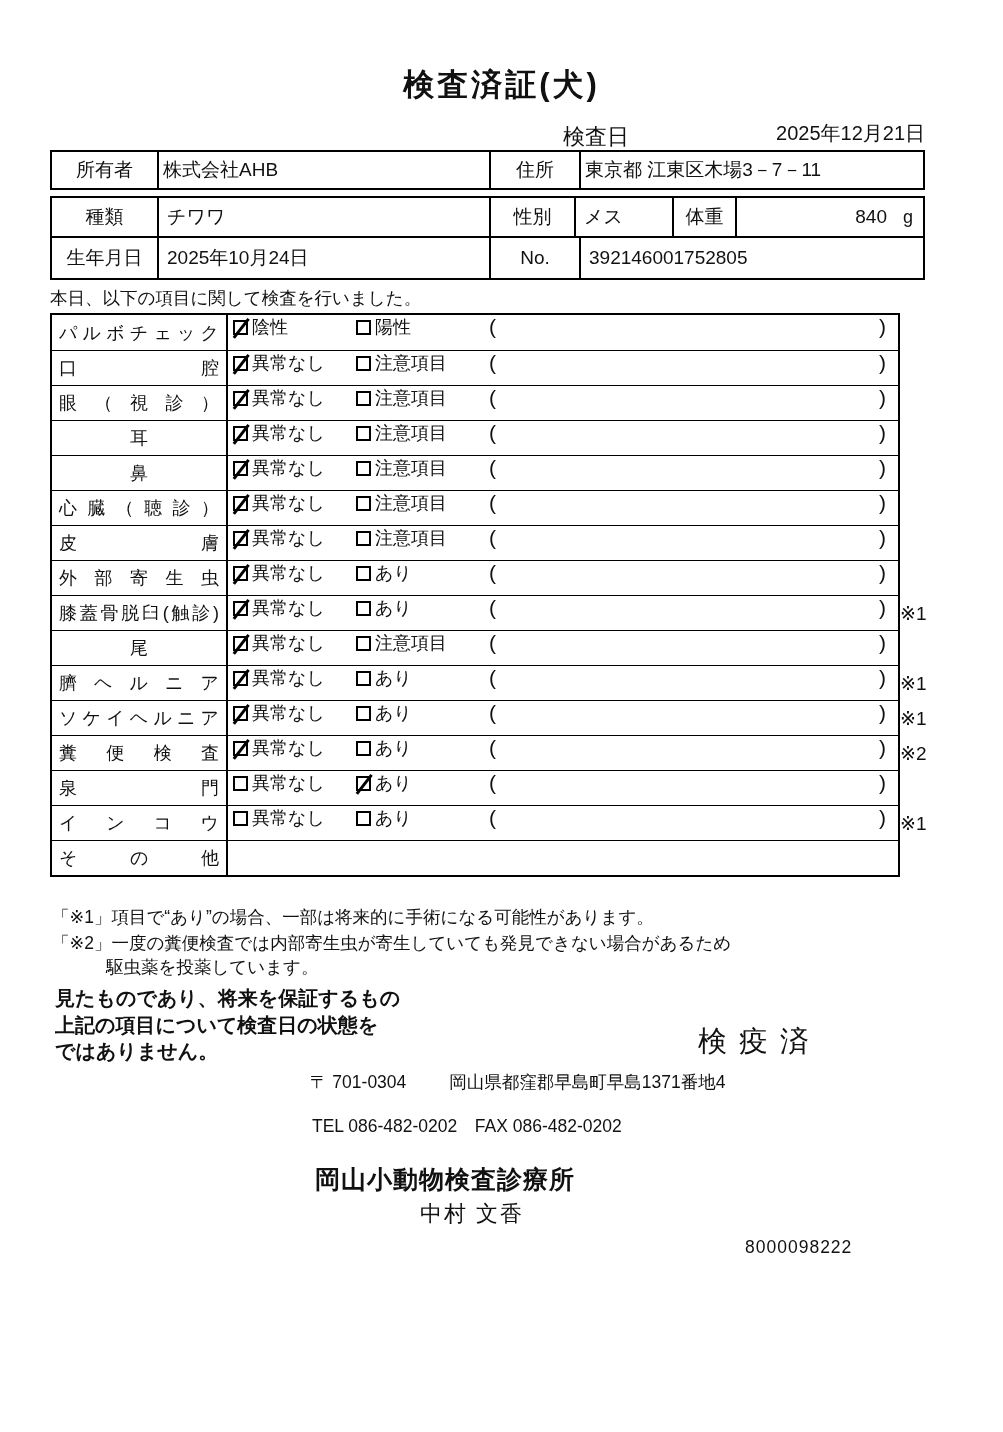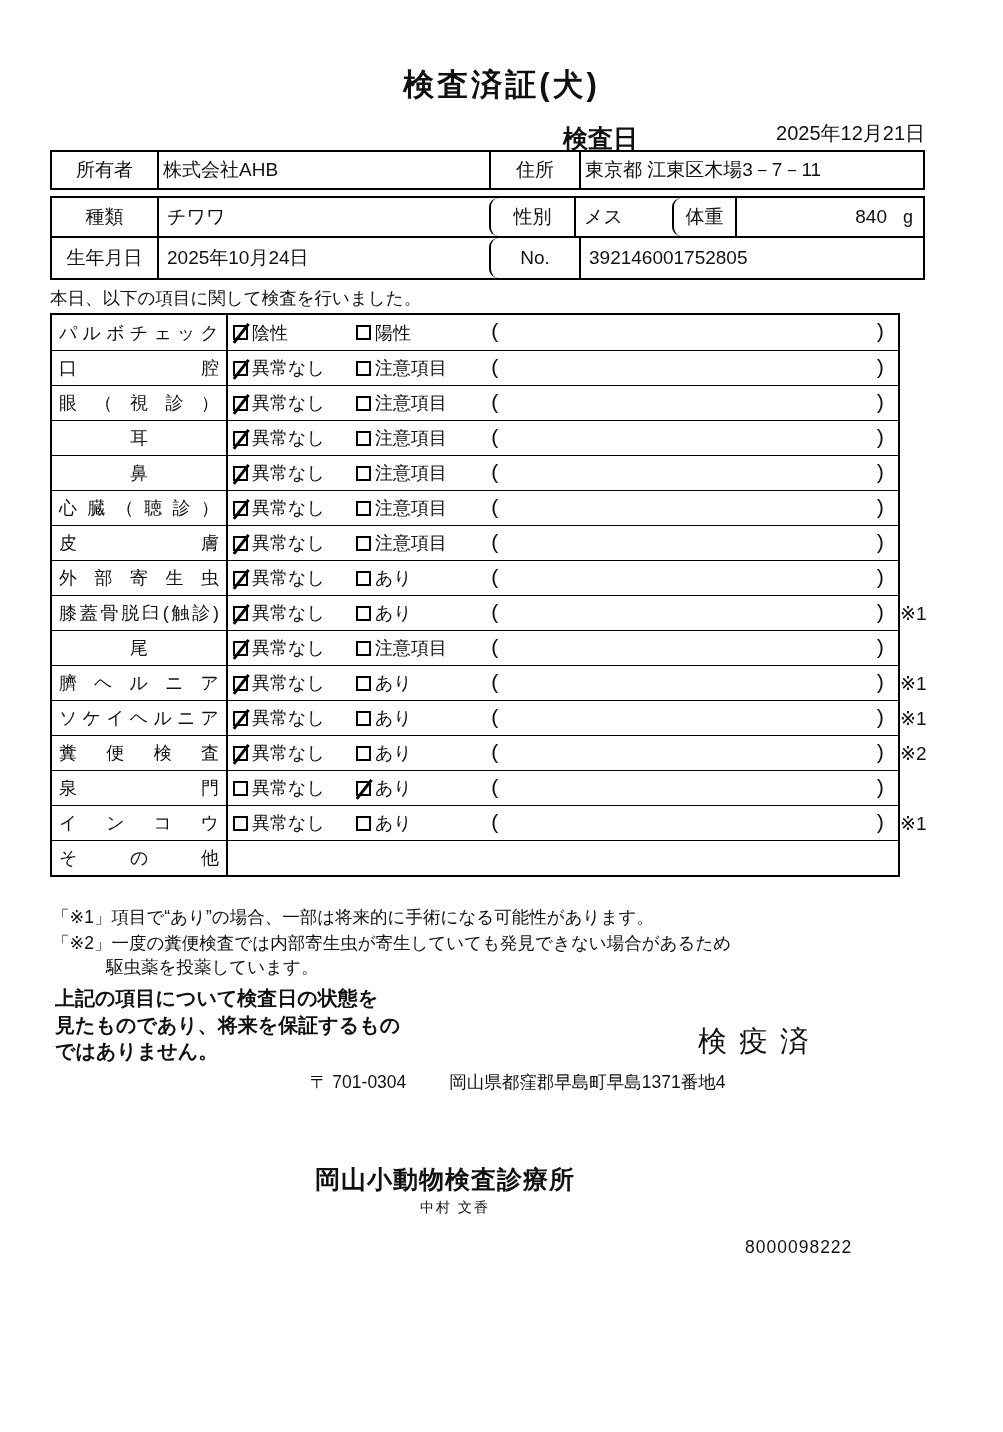--- a/index.html
+++ b/index.html
@@ -7,52 +7,52 @@
   body { font-family:"Liberation Sans","DejaVu Sans",sans-serif; color:#111; }
   .page {
     position:relative; width:1003px; height:1432px; margin:0 auto;
     background:#ffffff; overflow:hidden;
   }
   .abs { position:absolute; }
 
   
   .doc-title { left:0; top:64px; width:1003px; text-align:center;
     font-size:31px; font-weight:bold; letter-spacing:3px; }
-  .date-label { left:563px; top:122px; font-size:25px; font-weight:bold; }
+  .date-label { left:563px; top:122px; font-size:22px; font-weight:normal; }
   .date-value { right:78px; top:120px; font-size:20px; }
 
   
   .grid { display:grid; border:2.5px solid #000; background:#fff; }
   .grid > div { display:flex; align-items:center; font-size:19px; }
   .grid > .lbl { justify-content:center; border-left:2px solid #000;text-align:center; }
   .grid > .lbl:first-child { border-left:none; }
   .grid > .val { padding-left:4px; border-left:2px solid #000; }
   .owner-grid { left:50px; top:150px; width:875px; height:40px;
     grid-template-columns:105px 332px 90px 1fr; }
   .pet-box { left:50px; top:196px; width:875px; border:2.5px solid #000; }
   .pet-row { display:grid; height:40px; }
   .pet-row > div { display:flex; align-items:center; font-size:19px; }
-  .pet-row > .lbl { justify-content:center; border-left:2px solid #000;border-radius:9px; }
+  .pet-row > .lbl { justify-content:center; border-left:2px solid #000; }
   .pet-row > .lbl:first-child { border-left:none; }
   .pet-row > .val { padding-left:8px; border-left:2px solid #000; }
   .pet-row1 { grid-template-columns:105px 332px 85px 98px 63px 1fr; border-bottom:2px solid #000; }
   .pet-row2 { grid-template-columns:105px 332px 90px 1fr; }
   .weight-val { justify-content:flex-end; padding-right:10px; }
   .weight-unit { margin-left:16px; font-size:18px; }
 
   .intro-line { left:50px; top:286px; font-size:17.5px; }
 
   
   .exam-table { left:50px; top:313px; width:850px; border:2.5px solid #000; background:#fff; }
   .exam-row { display:flex; height:35px; position:relative; }
   .exam-row + .exam-row { border-top:1.5px solid #000; }
   .exam-label { width:176px; border-right:2px solid #000; display:flex;
     align-items:center; justify-content:space-between; padding:0 7px; font-size:18px; }
   .exam-label.center { justify-content:center; }
-  .exam-content { flex:1; display:flex; align-items:center;font-family:Liberation Mono, monospace; }
+  .exam-content { flex:1; display:flex; align-items:flex-start; }
   .slot1 { width:128px; display:flex; align-items:center; padding-left:5px; }
   .slot2 { width:133px; display:flex; align-items:center; }
   .slot3 { flex:1; display:flex; justify-content:space-between; align-items:center;
     padding-right:12px; font-size:21px; }
   .optlabel { font-size:18px; }
   .cb { display:inline-block; width:15px; height:15px; border:2px solid #000;
     margin-right:4px; position:relative; flex:none; }
   .cb.checked::after { content:""; position:absolute; width:24px; height:2.5px;
     background:#000; left:-6px; top:5px; transform:rotate(-52deg); }
   .rownote { position:absolute; right:-42px; top:50%; transform:translateY(-50%);
@@ -62,21 +62,21 @@
   .note1 { left:52px; top:905px; font-size:17.5px; }
   .note2 { left:52px; top:931px; font-size:17.5px; }
   .note3 { left:106px; top:955px; font-size:17.5px; }
   .disclaimer { left:55px; top:985px; font-size:20px; font-weight:bold; line-height:1.33; }
 
   .stamp { left:698px; top:1022px; font-size:29px; font-weight:normal; letter-spacing:12px; }
   .postal-line { left:310px; top:1070px; font-size:17.5px; }
   .postal-line .addr { margin-left:38px; }
   .tel-line { left:312px; top:1114px; font-size:17.5px; }
   .clinic-name { left:315px; top:1163px; font-size:25px; font-weight:bold; letter-spacing:1px; }
-  .examiner-name { left:420px; top:1199px; font-size:14px; letter-spacing:2px; }
+  .examiner-name { left:420px; top:1199px; font-size:22px; letter-spacing:2px; }
   .serial-number { left:745px; top:1237px; font-size:17.5px; letter-spacing:1px; }
 </style>
 </head>
 <body>
 
 <div class="page">
 
   <div class="abs doc-title">検査済証(犬)</div>
 
   <span class="abs date-label">検査日</span>
@@ -486,28 +486,29 @@
     </div>
     <span class="rownote"></span>
   </div>
 </div>
 
   <div class="abs note1">「※1」項目で“あり”の場合、一部は将来的に手術になる可能性があります。</div>
   <div class="abs note2">「※2」一度の糞便検査では内部寄生虫が寄生していても発見できない場合があるため</div>
   <div class="abs note3">駆虫薬を投薬しています。</div>
 
   <div class="abs disclaimer">
+    <div>見たものであり、将来を保証するもの</div>
     <div>上記の項目について検査日の状態を</div>
-    <div>見たものであり、将来を保証するもの</div>
     <div>ではありません。</div>
   </div>
 
   <div class="abs stamp">検疫済</div>
 
   <div class="abs postal-line">
     <span>〒 701-0304</span>
     <span class="addr">岡山県都窪郡早島町早島1371番地4</span>
   </div>
+  <div class="abs tel-line">TEL 086-482-0202　FAX 086-482-0202</div>
   <div class="abs clinic-name">岡山小動物検査診療所</div>
   <div class="abs examiner-name">中村 文香</div>
   <div class="abs serial-number">8000098222</div>
 
 </div>
 
 </body></html>

